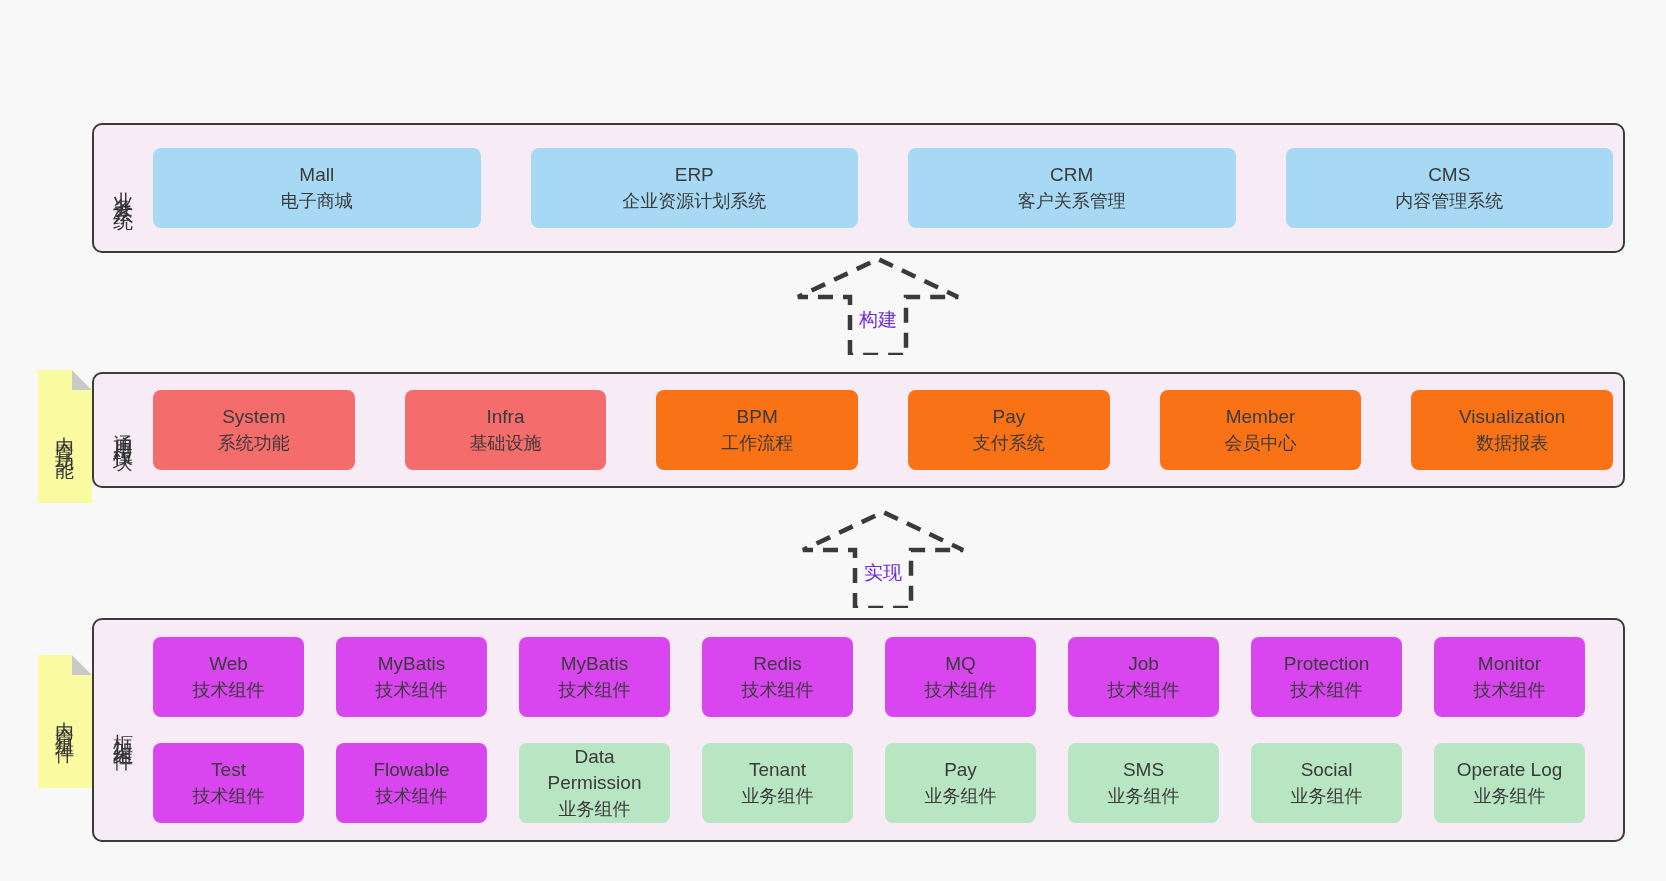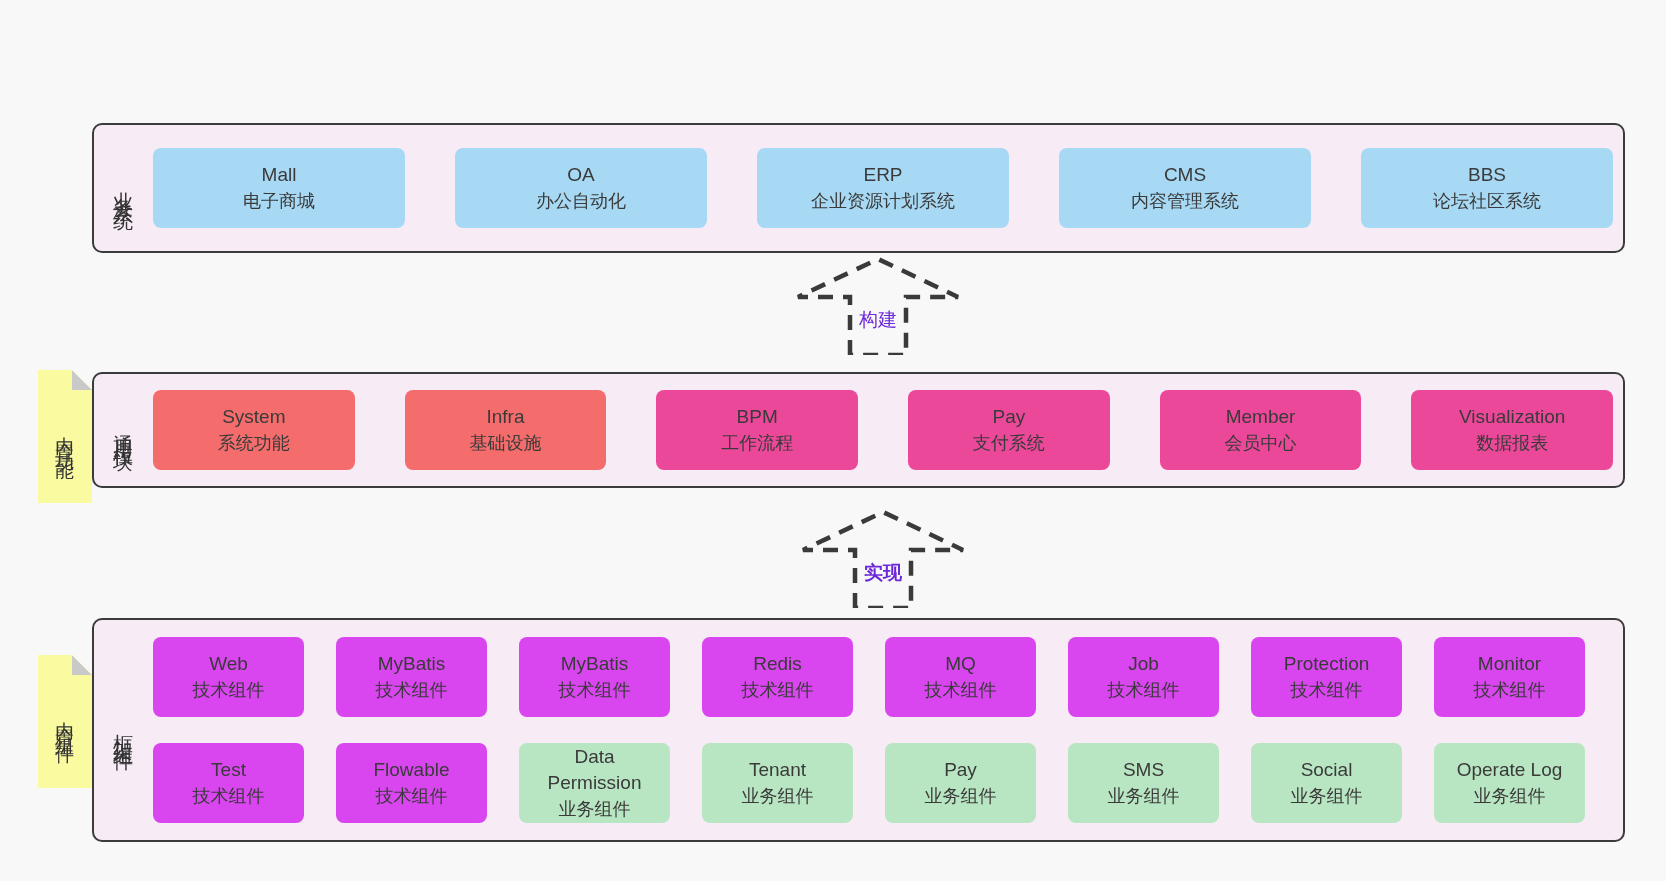--- a/index.html
+++ b/index.html
@@ -25,75 +25,71 @@
   .box{
     height:80px;border-radius:8px;display:flex;flex-direction:column;
     justify-content:center;align-items:center;text-align:center;
     line-height:26px;padding:0 8px;box-sizing:border-box;
   }
   .boxes .box{flex:1;}
   .box .en{font-size:19px;}
   .box .zh{font-size:18px;text-align:center;}
   .blue{background:#a7d9f4;}
   .red{background:#f56c6c;}
-  .pink{background:#ec4899;}
+  .pink{background:#f97316;}
   .green{background:#d946ef;}
   .lightgreen{background:#b9e6c2;}
   .grid{
     flex:1;display:grid;grid-template-columns:repeat(8,1fr);
     gap:26px 32px;padding:19px 28px 19px 0;
   }
   .note{
     position:absolute;left:38px;width:54px;height:133px;background:#fafaa0;
     display:flex;align-items:center;justify-content:center;font-size:19px;color:#333;
     clip-path:polygon(0 0,calc(100% - 20px) 0,100% 20px,100% 100%,0 100%);
   }
   .note::after{
     content:'';position:absolute;top:0;right:0;width:20px;height:20px;
     background:#c9c9c9;clip-path:polygon(0 0,100% 100%,0 100%);
   }
   .note span{writing-mode:vertical-rl;text-orientation:upright;letter-spacing:8px;line-height:1;}
   .note2{top:370px;}
   .note3{top:655px;}
   .arrow{position:absolute;width:170px;height:100px;}
   .arrow1{left:793px;top:255px;}
-  .arrow2{left:798px;top:508px;font-weight:bold;}
+  .arrow2{left:798px;top:508px;}
   .arrow svg{position:absolute;left:0;top:0;}
   .arrow-label{
     position:absolute;left:50%;top:50px;transform:translateX(-50%);
     background:#f8f8f8;padding:2px 5px;font-size:19px;color:#6d28d9;white-space:nowrap;
   }
 </style>
 </head>
 <body>
 
 <div class="section sec1">
   <div class="vlabel">
       <span>业务系统</span>
     </div>
   <div class="boxes">
     <div class="box blue">
       <span class="en">Mall</span>
       <span class="zh">电子商城</span>
     </div>
     <div class="box blue">
-      <span class="en">OA</span>
-      <span class="zh">办公自动化</span>
-    </div>
-    <div class="box blue">
       <span class="en">ERP</span>
       <span class="zh">企业资源计划系统</span>
     </div>
     <div class="box blue">
+      <span class="en">CRM</span>
+      <span class="zh">客户关系管理</span>
+    </div>
+    <div class="box blue">
       <span class="en">CMS</span>
       <span class="zh">内容管理系统</span>
-    </div>
-    <div class="box blue">
-      <span class="en">BBS</span>
-      <span class="zh">论坛社区系统</span>
     </div>
   </div>
 </div>
 
 <div class="arrow arrow1">
   <svg width="170" height="100" viewBox="0 0 170 100">
     <polygon points="57,100 57,42 5,42 85,4 165,42 113,42 113,100" fill="none" stroke="#3a3a3a" stroke-width="4.5" stroke-dasharray="15 10"></polygon>
   </svg>
   <span class="arrow-label">构建</span>
 </div>

